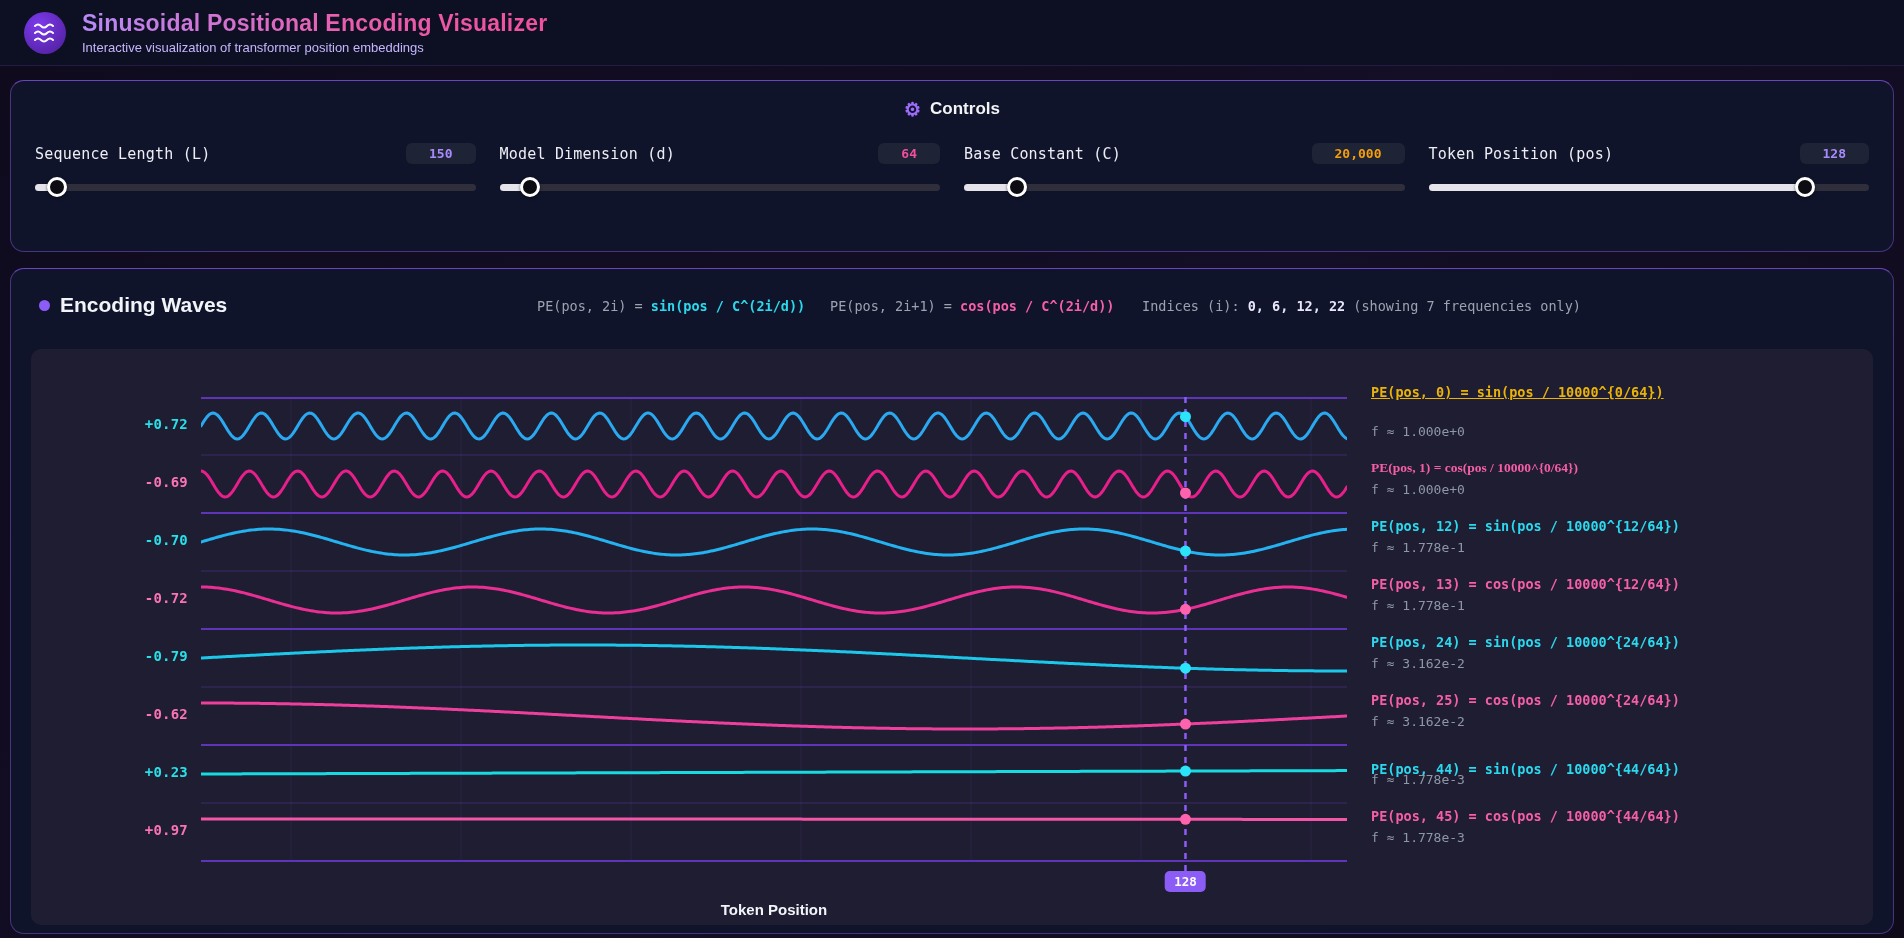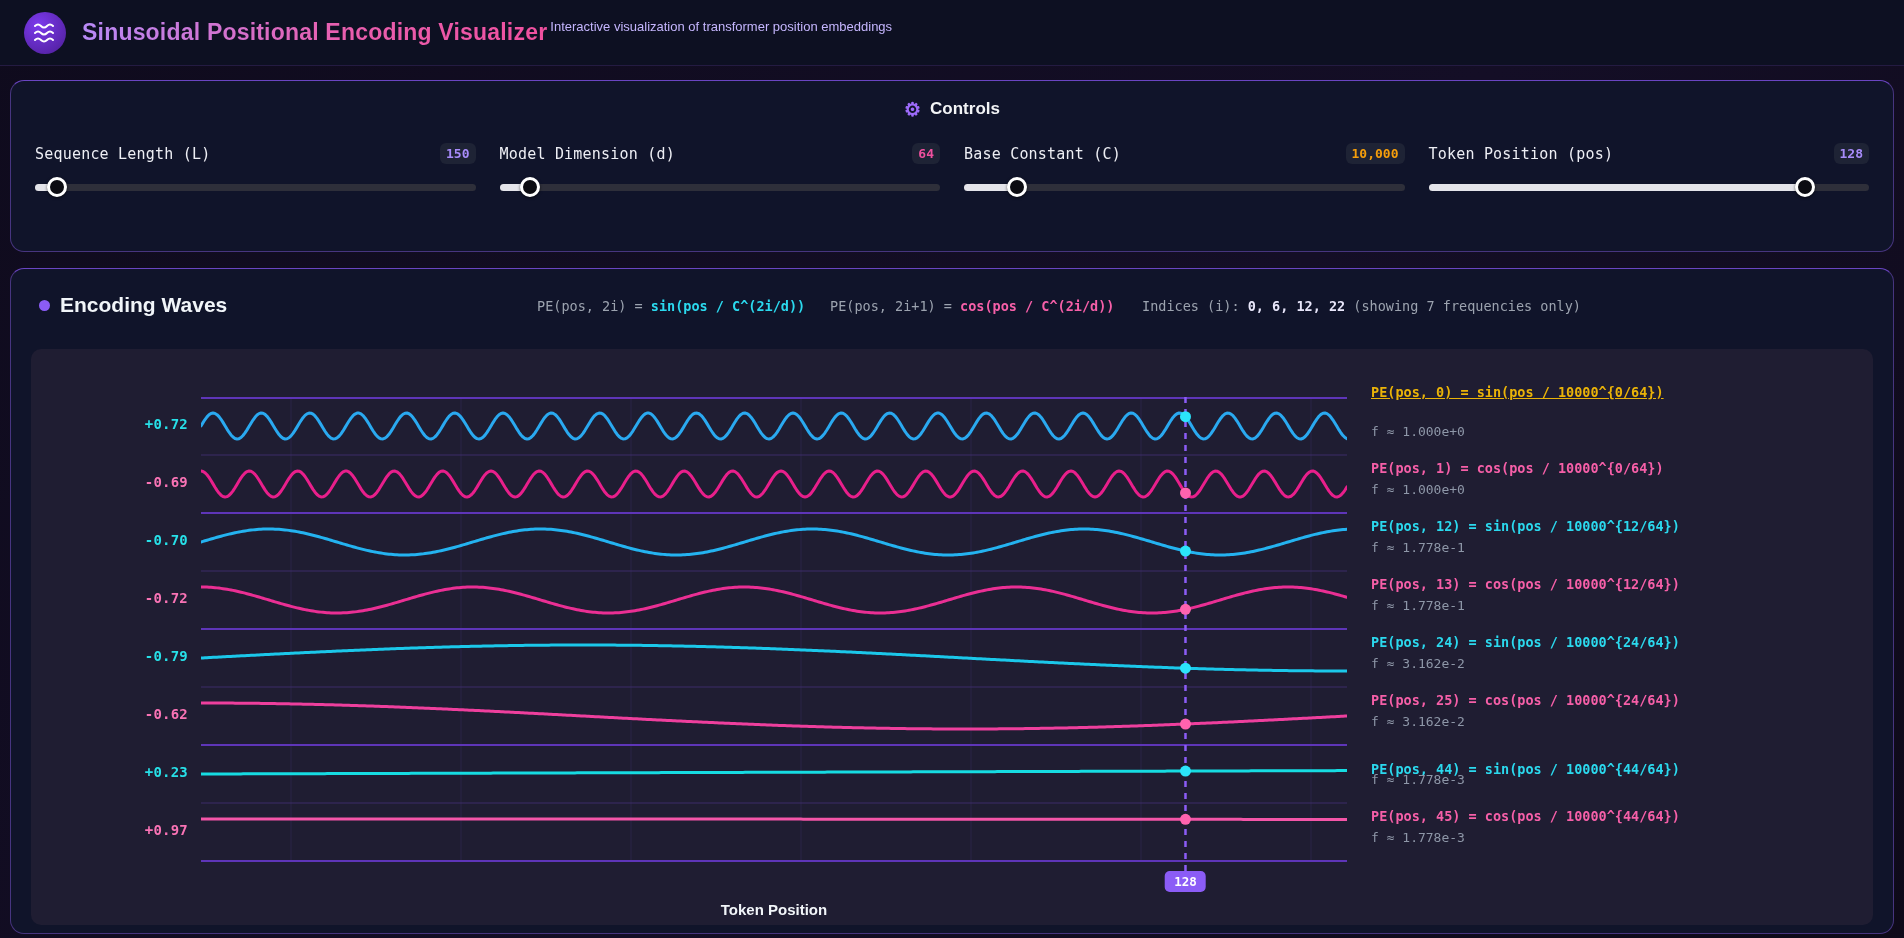--- a/index.html
+++ b/index.html
@@ -15,21 +15,21 @@
   .app-header {
     height:66px; background:#0d1022; border-bottom:1px solid #241b42;
     display:flex; align-items:center; padding:0 24px; gap:16px;
   }
   .logo {
     width:42px; height:42px; border-radius:50%;
     background:radial-gradient(circle at 35% 30%, #7c3aed, #4c1d95);
     display:flex; align-items:center; justify-content:center; flex:none;
   }
   .logo svg { display:block; }
-  .title-block { display:flex; flex-direction:row; gap:3px; }
+  .title-block { display:flex; flex-direction:column; gap:3px; }
   .app-title {
     font-size:23px; font-weight:bold; letter-spacing:.2px;
     background:linear-gradient(90deg,#b88af8 0%, #e85faf 55%, #f0509f 100%);
     -webkit-background-clip:text; background-clip:text; color:transparent;
   }
   .app-subtitle { font-size:13px; color:#c4b5fd; }
 
   
   .card {
     margin:0 10px; background:#10142a;
@@ -42,21 +42,21 @@
     font-size:17px; font-weight:bold; color:#f3f4f6;
   }
   .gear { color:#9d6bfa; font-size:19px; line-height:1; }
 
   .controls-grid {
     display:grid; grid-template-columns:repeat(4,1fr); gap:24px; margin-top:24px;
   }
   .ctl-head { display:flex; align-items:center; justify-content:space-between; }
   .ctl-label { font-size:15px; color:#edeef4; letter-spacing:.2px; }
   .value-badge {
-    background:#1e2335; border-radius:6px; padding:3px 6px;
+    background:#1e2335; border-radius:6px; padding:3px 23px;
     font-size:13px; font-weight:bold;
   }
   .slider { position:relative; height:20px; margin-top:13px; cursor:pointer; }
   .slider .track { position:absolute; left:0; right:0; top:7px; height:7px; border-radius:4px; background:#2e2f3a; }
   .slider .fill  { position:absolute; left:0; top:7px; height:7px; border-radius:4px; background:#e4e4ea; }
   .slider .thumb {
     position:absolute; top:0; width:20px; height:20px; border-radius:50%;
     background:#0c0c12; border:3px solid #ffffff; transform:translateX(-50%);
     box-shadow:0 1px 3px rgba(0,0,0,.6);
   }
@@ -138,21 +138,21 @@
       <div class="slider">
         <div class="track"></div>
         <div class="fill" style="width: 7%;"></div>
         <div class="thumb" style="left: 7%;"></div>
       </div>
     </div>
 
     <div class="ctl">
       <div class="ctl-head">
         <span class="ctl-label mono">Base Constant (C)</span>
-        <span class="value-badge mono" style="color: rgb(245, 158, 11);">10,000</span>
+        <span class="value-badge mono" style="color: rgb(245, 158, 11);">20,000</span>
       </div>
       <div class="slider">
         <div class="track"></div>
         <div class="fill" style="width: 12%;"></div>
         <div class="thumb" style="left: 12%;"></div>
       </div>
     </div>
 
     <div class="ctl">
       <div class="ctl-head">
@@ -228,21 +228,21 @@
         <div class="yval mono" style="top: 183px; color: rgb(39, 224, 232);">-0.70</div>
         <div class="yval mono" style="top: 241px; color: rgb(249, 115, 181);">-0.72</div>
         <div class="yval mono" style="top: 299px; color: rgb(39, 224, 232);">-0.79</div>
         <div class="yval mono" style="top: 357px; color: rgb(249, 115, 181);">-0.62</div>
         <div class="yval mono" style="top: 415px; color: rgb(39, 224, 232);">+0.23</div>
         <div class="yval mono" style="top: 473px; color: rgb(249, 115, 181);">+0.97</div>
       </div>
     <div id="right-labels">
         <div class="rlabel mono" style="top: 35px; color: #eab308; text-decoration: underline;">PE(pos, 0) = sin(pos / 10000^{0/64})</div>
         <div class="rfreq mono" style="top: 75px;">f ≈ 1.000e+0</div>
-        <div class="rlabel mono" style="top: 111px; color: rgb(246, 95, 168);">PE(pos, 1) = cos(pos / 10000^{0/64})</div>
+        <div class="rlabel mono" style="top: 111px; color: rgb(246, 95, 168); font-family: Liberation Serif, serif;">PE(pos, 1) = cos(pos / 10000^{0/64})</div>
         <div class="rfreq mono" style="top: 133px;">f ≈ 1.000e+0</div>
         <div class="rlabel mono" style="top: 169px; color: rgb(43, 217, 238);">PE(pos, 12) = sin(pos / 10000^{12/64})</div>
         <div class="rfreq mono" style="top: 191px;">f ≈ 1.778e-1</div>
         <div class="rlabel mono" style="top: 227px; color: rgb(246, 95, 168);">PE(pos, 13) = cos(pos / 10000^{12/64})</div>
         <div class="rfreq mono" style="top: 249px;">f ≈ 1.778e-1</div>
         <div class="rlabel mono" style="top: 285px; color: rgb(43, 217, 238);">PE(pos, 24) = sin(pos / 10000^{24/64})</div>
         <div class="rfreq mono" style="top: 307px;">f ≈ 3.162e-2</div>
         <div class="rlabel mono" style="top: 343px; color: rgb(246, 95, 168);">PE(pos, 25) = cos(pos / 10000^{24/64})</div>
         <div class="rfreq mono" style="top: 365px;">f ≈ 3.162e-2</div>
         <div class="rlabel mono" style="top: 401px; color: rgb(43, 217, 238); margin-top: 11px;">PE(pos, 44) = sin(pos / 10000^{44/64})</div>

